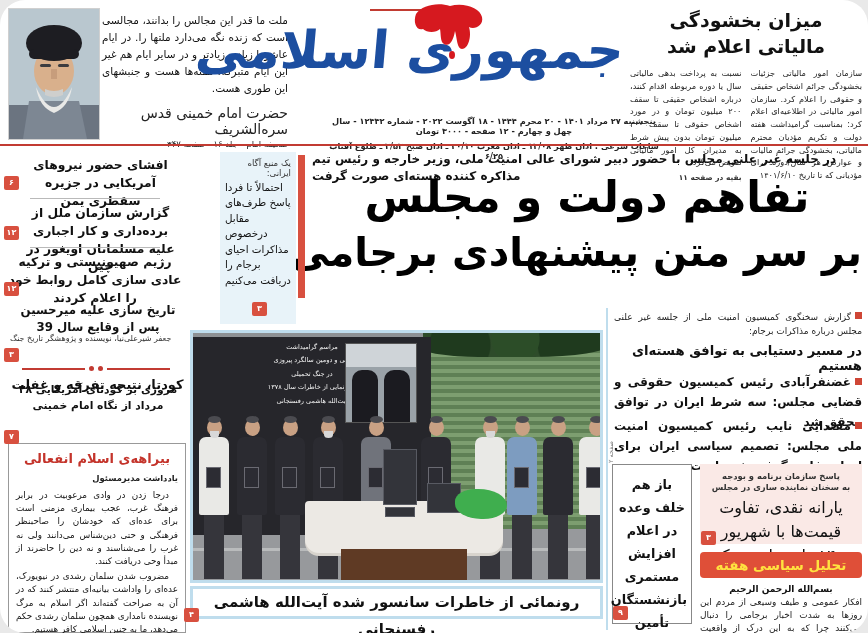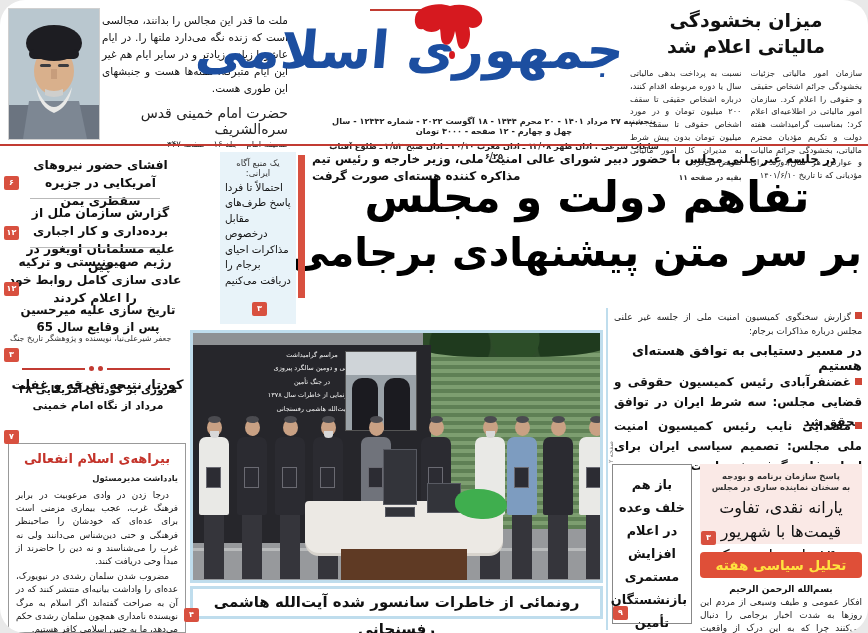--- a/index.html
+++ b/index.html
@@ -39,21 +39,21 @@
     position:absolute; left:190px; top:330px; width:413px; height:253px;
     border:3px solid #bfdded; background:#8e9194; overflow:hidden;
   }
   .wall { position:absolute; left:235px; top:0; width:178px; height:205px;
     background: repeating-linear-gradient(180deg,#5f8055 0 4px,#7d9e70 4px 8px); }
   .plants { position:absolute; left:230px; top:-6px; width:185px; height:30px;
     background: radial-gradient(circle at 20% 60%, #1f3a1e 20%, transparent 21%),
                 radial-gradient(circle at 50% 40%, #2c4d28 25%, transparent 26%),
                 radial-gradient(circle at 80% 55%, #1f3a1e 22%, transparent 23%),
                 #2e4b2a; border-radius:0 0 40% 30%; }
-  .banner { position:absolute; left:0; top:12px; width:238px; height:198px; background:#26262b; }
+  .banner { position:absolute; left:0; top:4px; width:238px; height:198px; background:#26262b; }
   .banner .bline { color:#f2f2f2; font-size:6.5px; text-align:center; width:150px; margin:4px auto 0; line-height:1.45; }
   .poster { position:absolute; left:152px; top:6px; width:72px; height:80px;
     background: linear-gradient(180deg,#cfd4d8 0 30%, #9aa2a8 30% 100%); border:1px solid #555; }
   .poster:before, .poster:after { content:""; position:absolute; bottom:0; width:26px; height:52px; background:#1b1b20; border-radius:10px 10px 0 0; }
   .poster:before { left:6px; } .poster:after { right:6px; }
   .ground { position:absolute; left:0; top:196px; width:413px; height:57px; background:#97999c; }
   .curb { position:absolute; left:0; top:215px; width:413px; height:3px; background:#c8c9cb; opacity:.7; }
   .person { position:absolute; top:86px; width:34px; height:162px; z-index:3; }
   .person .head { width:15px; height:17px; border-radius:50%; background:#c9a184; margin:0 auto; position:relative; }
   .person .head:before { content:""; position:absolute; left:1px; right:1px; top:-3px; height:7px; border-radius:50%; background:#4b4b50; }
@@ -128,38 +128,38 @@
 
   <div class="red-rule" style="left:0; top:144px; width:868px; height:2px;"></div>
 
   <div class="abs" style="left:312px; top:151px; width:550px; text-align:left; font-size:12px; font-weight:bold; line-height:1.4;">در جلسه غیر علنی مجلس با حضور دبیر شورای عالی امنیت ملی، وزیر خارجه و رئیس تیم مذاکره کننده هسته‌ای صورت گرفت</div>
   <div class="abs" style="left:312px; top:170px; width:550px; text-align:center; font-weight:bold; color:#000;">
     <div style="font-size:43px; line-height:1.3; white-space:nowrap;">تفاهم دولت و مجلس</div>
     <div style="font-size:40px; line-height:1.3; white-space:nowrap;">بر سر متن پیشنهادی برجامی</div>
   </div>
 
   <div class="abs" style="left:220px; top:152px; width:76px; height:172px; background:#e8f3f9; padding:6px 5px;">
-    <div style="font-size:8.6px; color:#333; text-align:center;">یک منبع آگاه ایرانی:</div>
+    <div style="font-size:8.6px; color:#333; text-align:right;">یک منبع آگاه ایرانی:</div>
     <div style="font-size:10.3px; font-weight:500; color:#111; text-align:left; line-height:1.5; margin-top:2px;">احتمالاً تا فردا پاسخ طرف‌های مقابل درخصوص مذاکرات احیای برجام را دریافت می‌کنیم</div>
   </div>
   <div class="badge" style="left:252px; top:302px;">۳</div>
   <div class="red-rule" style="left:298px; top:155px; width:7px; height:143px; background:#d8503f;"></div>
 
   <div class="abs centerbold" style="left:18px; top:157px; width:165px; font-size:12.3px; line-height:1.45;">افشای حضور نیروهای آمریکایی در جزیره سقطری یمن</div>
   <div class="badge" style="left:4px; top:176px;">۶</div>
   <div class="gray-div" style="left:30px; top:198px; width:130px;"></div>
 
   <div class="abs centerbold" style="left:18px; top:205px; width:165px; font-size:12.3px; line-height:1.45;">گزارش سازمان ملل از برده‌داری و کار اجباری علیه مسلمانان اویغور در چین</div>
   <div class="badge" style="left:4px; top:226px;">۱۲</div>
   <div class="gray-div" style="left:30px; top:247px; width:130px;"></div>
 
   <div class="abs centerbold" style="left:2px; top:254px; width:186px; font-size:12.3px; line-height:1.45;">رژیم صهیونیستی و ترکیه عادی سازی کامل روابط خود را اعلام کردند</div>
   <div class="badge" style="left:4px; top:282px;">۱۲</div>
 
-  <div class="abs centerbold" style="left:18px; top:302px; width:160px; font-size:11.8px; line-height:1.4;">تاریخ سازی علیه میرحسین پس از وقایع سال 65</div>
+  <div class="abs centerbold" style="left:18px; top:302px; width:160px; font-size:11.8px; line-height:1.4;">تاریخ سازی علیه میرحسین پس از وقایع سال 39</div>
   <div class="abs" style="left:10px; top:334px; width:175px; font-size:8px; text-align:left; color:#333;">جعفر شیرعلی‌نیا، نویسنده و پژوهشگر تاریخ جنگ</div>
   <div class="badge" style="left:4px; top:348px;">۳</div>
 
   <div class="fancy-divider" style="left:22px; top:366px; width:148px;">
     <span class="fd-line"></span>
       <span class="dot"></span>
       <span class="dot"></span>
       <span class="fd-line"></span>
   </div>
 
@@ -175,21 +175,21 @@
   </div>
 
   <div id="photo">
     <div class="wall"></div>
     <div class="plants"></div>
     <div class="ground"></div>
     <div class="curb"></div>
     <div class="banner">
       <div class="bline" style="margin-top:6px;">مراسم گرامیداشت</div>
       <div class="bline">سی و دومین سالگرد پیروزی</div>
-      <div class="bline">در جنگ تأمین</div>
+      <div class="bline">در جنگ تحمیلی</div>
       <div class="bline">و رونمایی از خاطرات سال ۱۳۷۸</div>
       <div class="bline">آیت‌الله هاشمی رفسنجانی</div>
       <div class="poster"></div>
     </div>
 
     <div class="person beard" style="left:4px;">
         <div class="head"></div>
         <div class="torso t-white"></div>
         <div class="legs"></div>
         <div class="book"></div>

